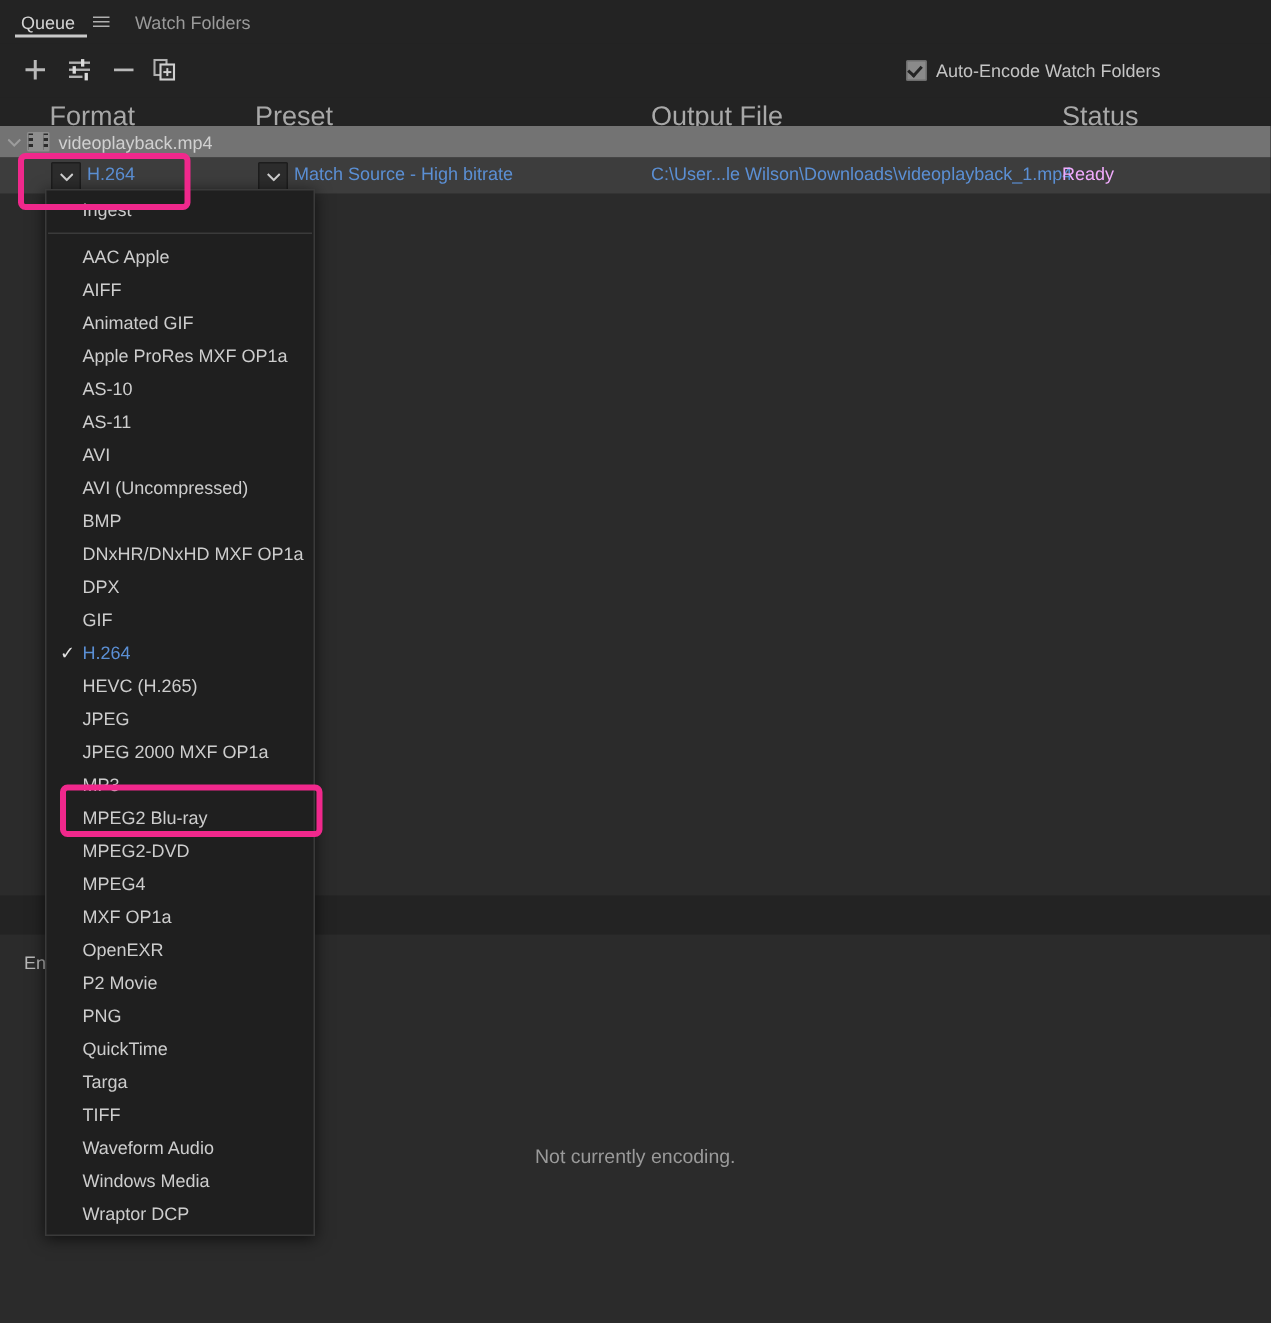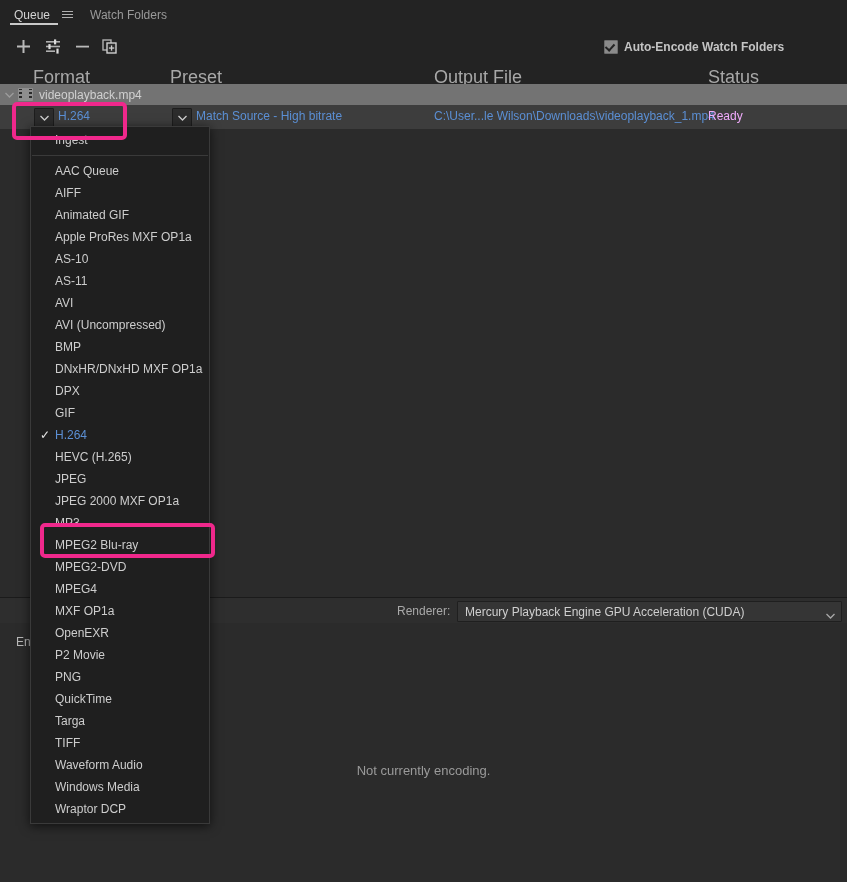--- a/index.html
+++ b/index.html
@@ -78,21 +78,20 @@
     cursor: default;
   }
   .tbtn svg { display: block; }
 
   .autoenc {
     position: absolute;
     top: 11px; left: 604px;
     display: flex; align-items: center;
     font-size: 12px;
     color: #c4c4c4;
-    font-weight: bold;
   }
   .chk {
     width: 12px; height: 12px;
     border: 1px solid #6d6d6d;
     background: #8a8a8a;
     margin-right: 6px;
     position: relative;
     border-radius: 1px;
   }
   .chk::after {
@@ -414,44 +413,33 @@
           <path d="M0.5 1 L4.5 5 L8.5 1" fill="none" stroke="#cfcfcf" stroke-width="1.3"></path>
         </svg>
       </div>
       <span class="link" style="left:196px;">Match Source - High bitrate</span>
 
       <span class="outfile">C:\User...le Wilson\Downloads\videoplayback_1.mp4</span>
       <span class="statustxt">Ready</span>
     </div>
   </div>
 
-  <div class="rendererbar">
-    <span class="renderer-label">Renderer:</span>
-    <div class="renderer-select">
-      <span class="val">Mercury Playback Engine GPU Acceleration (CUDA)</span>
-      <span class="caret">
-        <svg width="9" height="6" viewBox="0 0 9 6">
-          <path d="M0.5 1 L4.5 5 L8.5 1" fill="none" stroke="#a8a8a8" stroke-width="1.3"></path>
-        </svg>
-      </span>
-    </div>
-  </div>
 
   <div class="encpanel">
     <span class="encpanel-title">Enc</span>
     <div class="encpanel-status">Not currently encoding.</div>
   </div>
 
   <div class="menu">
     <div class="mi">
       <span>Ingest</span>
     </div>
     <div class="mi-sep"></div>
     <div id="menu-items">
-        <div class="mi"><span>AAC Queue</span></div>
+        <div class="mi"><span>AAC Apple</span></div>
         <div class="mi"><span>AIFF</span></div>
         <div class="mi"><span>Animated GIF</span></div>
         <div class="mi"><span>Apple ProRes MXF OP1a</span></div>
         <div class="mi"><span>AS-10</span></div>
         <div class="mi"><span>AS-11</span></div>
         <div class="mi"><span>AVI</span></div>
         <div class="mi"><span>AVI (Uncompressed)</span></div>
         <div class="mi"><span>BMP</span></div>
         <div class="mi"><span>DNxHR/DNxHD MXF OP1a</span></div>
         <div class="mi"><span>DPX</span></div>

